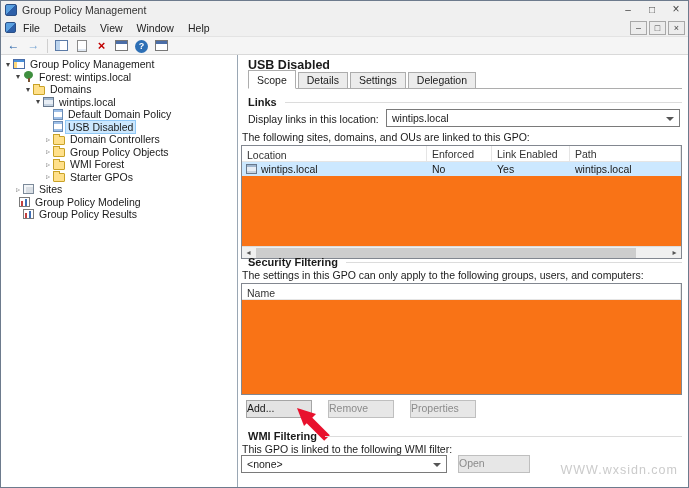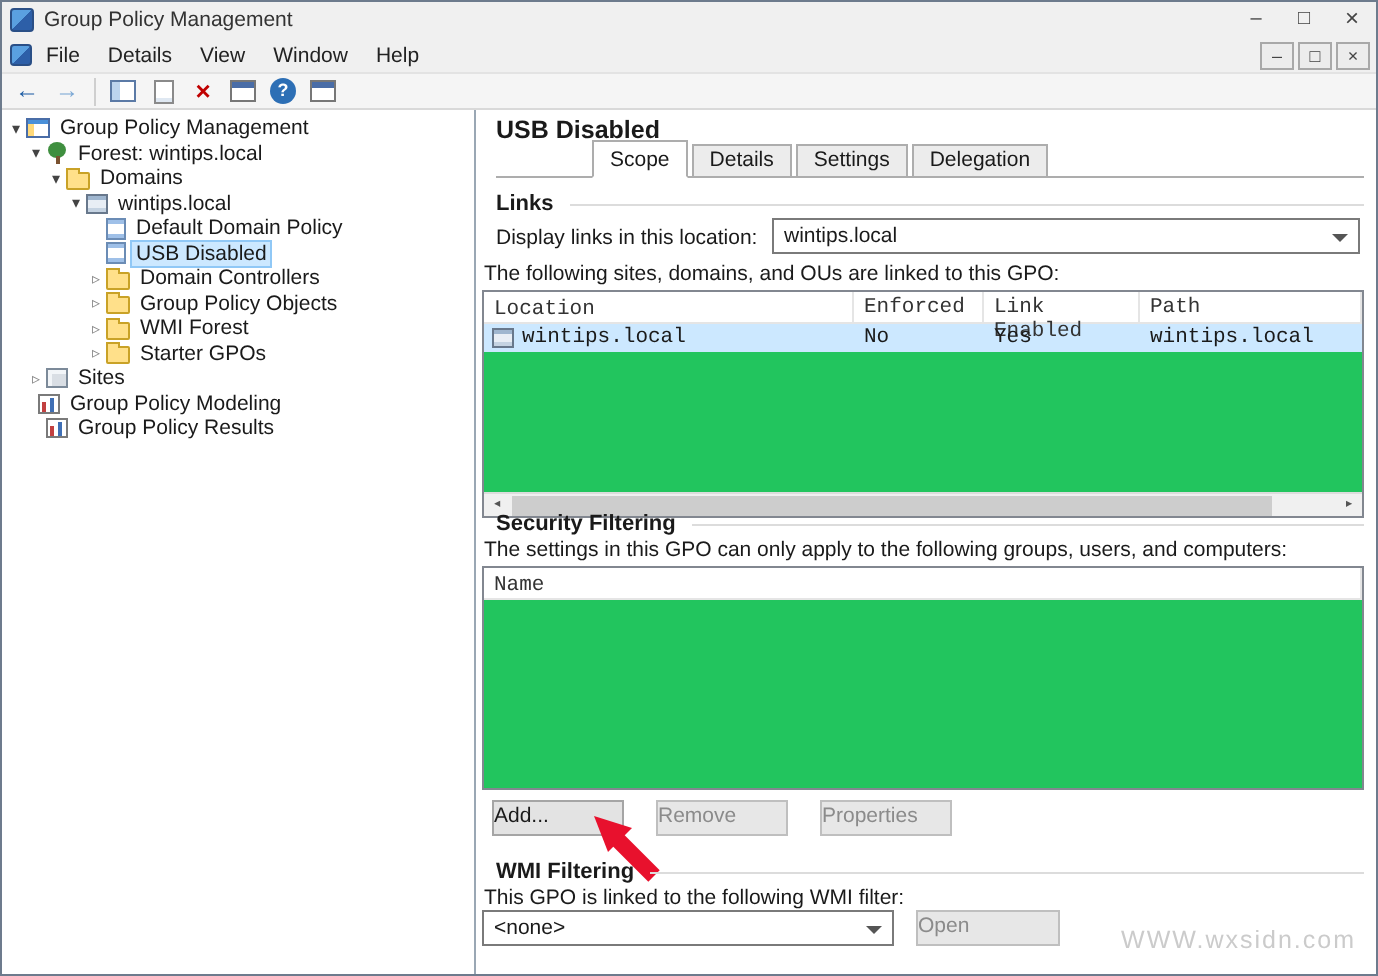--- a/index.html
+++ b/index.html
@@ -65,32 +65,32 @@
   .i-gpo { width:10px; height:11px; background:#fff; border:1px solid #6b8cb5; box-shadow:inset 0 2px 0 #9fc0e8, inset 0 -2px 0 #9fc0e8; }
   .i-sites { width:11px; height:10px; background:#d9dee4; border:1px solid #7c8a99; box-shadow:inset 2px 2px 0 #f2f5f8; }
   .i-chart { width:11px; height:10px; background:#fff; border:1px solid #7a7a7a; position:relative; }
   .i-chart::before { content:""; position:absolute; left:1px; bottom:0; width:2px; height:5px; background:#c24040; }
   .i-chart::after { content:""; position:absolute; left:5px; bottom:0; width:2px; height:7px; background:#3f6fb5; }
 
   
   .gpo-title { position:absolute; left:10px; top:3px; font-size:12.5px; font-weight:bold; }
   .tabs { position:absolute; left:10px; right:6px; top:16px; height:18px; display:flex; align-items:flex-end; border-bottom:1px solid #adadad; }
   .tab { border:1px solid #adadad; border-bottom:none; background:#ececec; padding:1px 8px; line-height:13px; margin-right:2px; }
-  .tab.active { background:#fff; padding-top:3px; margin-bottom:-1px; border-bottom:1px solid #fff;margin-left:48px; }
+  .tab.active { background:#fff; padding-top:3px; margin-bottom:-1px; border-bottom:1px solid #fff; }
 
   .sect { position:absolute; left:10px; right:6px; display:flex; align-items:center; }
   .sect .h { font-weight:bold; font-size:11px; white-space:nowrap; }
   .sect .rule { flex:1; height:1px; background:#dcdcdc; margin-left:8px; }
 
   .caption { position:absolute; left:4px; right:6px; color:#1a1a1a; }
 
   .combo { position:absolute; height:18px; background:#fff; border:1px solid #7a7a7a; line-height:16px; padding:0 18px 0 5px; }
   .combo::after { content:""; position:absolute; right:5px; top:7px; border:4px solid transparent; border-top-color:#555; }
 
-  .listframe { position:absolute; background:#22c55e; border:1px solid #828790; overflow:hidden;font-family:Liberation Mono, monospace; }
+  .listframe { position:absolute; background:#f97316; border:1px solid #828790; overflow:hidden; }
   .lv-header { display:flex; height:16px; border-bottom:1px solid #e5e5e5; background:#fff; }
   .lv-header .c { border-right:1px solid #e5e5e5; padding:2px 0 0 5px; color:#333; }
   .lv-row { display:flex; height:14px; align-items:center; }
   .lv-row.sel { background:#cce8ff; }
   .c1 { width:185px; display:flex; align-items:center; gap:4px; padding-left:4px; }
   .c2 { width:65px; padding-left:5px; }
   .c3 { width:78px; padding-left:5px; }
   .c4 { flex:1; padding-left:5px; }
   .cn { flex:1; display:flex; align-items:center; gap:4px; padding-left:4px; }
 

